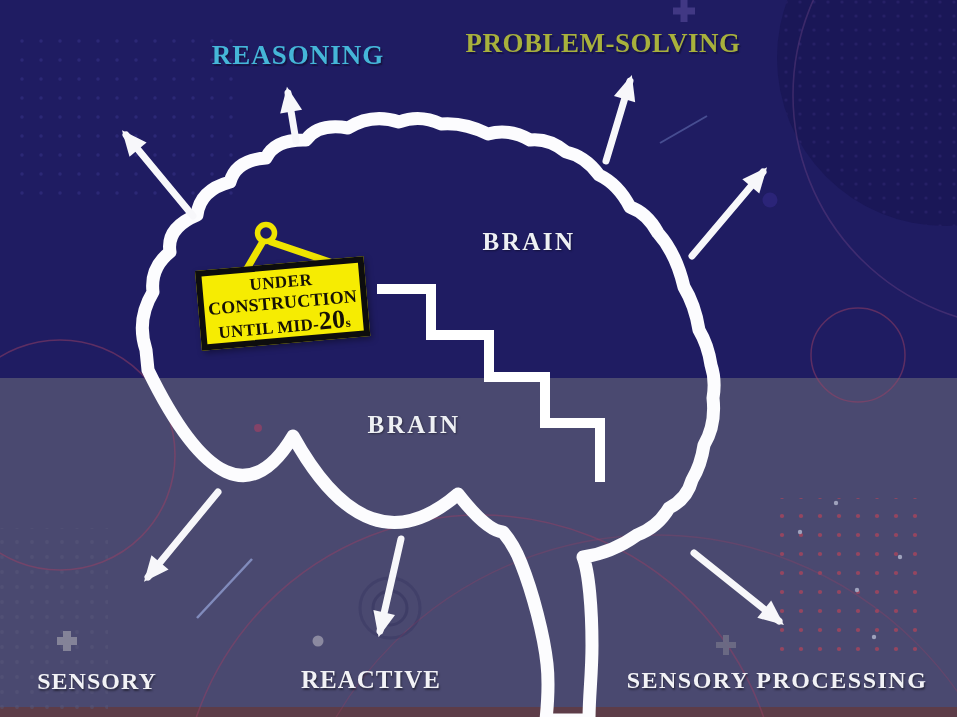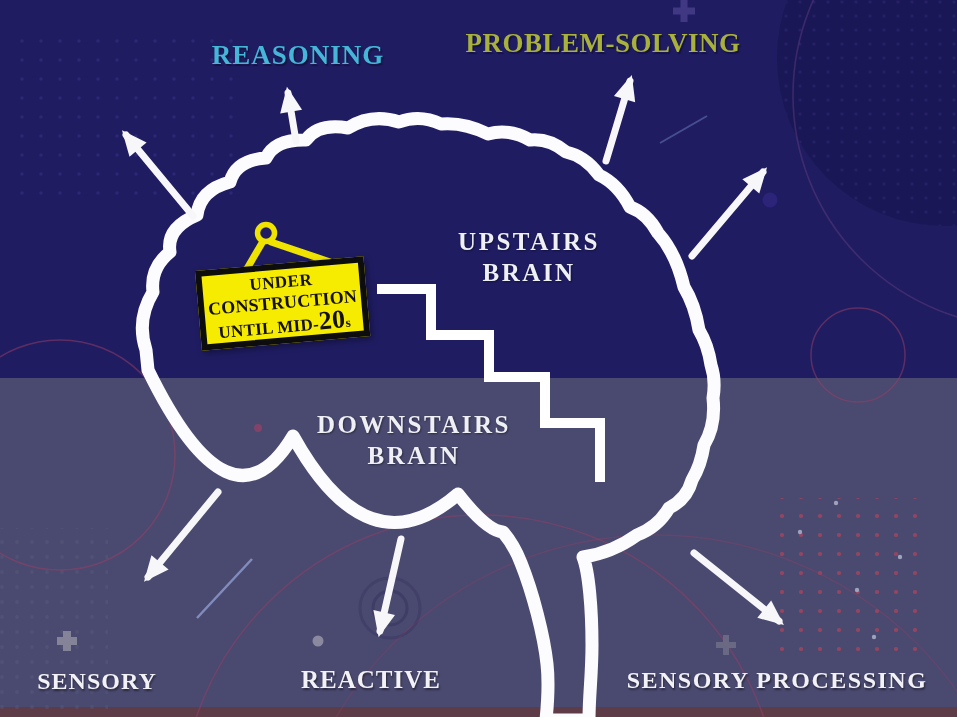--- a/index.html
+++ b/index.html
@@ -122,21 +122,19 @@
     <div class="l3"><span>UNTIL MID-</span><span class="big">20</span><span class="small">s</span></div>
   </div>
 
   <div class="label lbl-colored" style="left: 603px; top: 30px; font-size: 27px; letter-spacing: 0.5px; color: rgb(168, 177, 60);">PROBLEM-SOLVING</div>
   <div class="label lbl-colored" style="left: 298px; top: 42px; font-size: 27px; letter-spacing: 1px; color: rgb(69, 182, 216);">REASONING</div>
   <div class="label lbl-white" style="left:97px;top:669px;font-size:24px;letter-spacing:1px;">SENSORY</div>
   <div class="label lbl-white" style="left:371px;top:667px;font-size:25px;letter-spacing:1px;">REACTIVE</div>
   <div class="label lbl-white" style="left:777px;top:668px;font-size:24px;letter-spacing:1.5px;">SENSORY PROCESSING</div>
 
   <div class="brain-label" style="left:529px;top:226px;">
-    <div>UPSTAIRS</div>
     <div>BRAIN</div>
   </div>
   <div class="brain-label" style="left:414px;top:409px;">
-    <div>DOWNSTAIRS</div>
     <div>BRAIN</div>
   </div>
 
 </div>
 
 </body></html>

